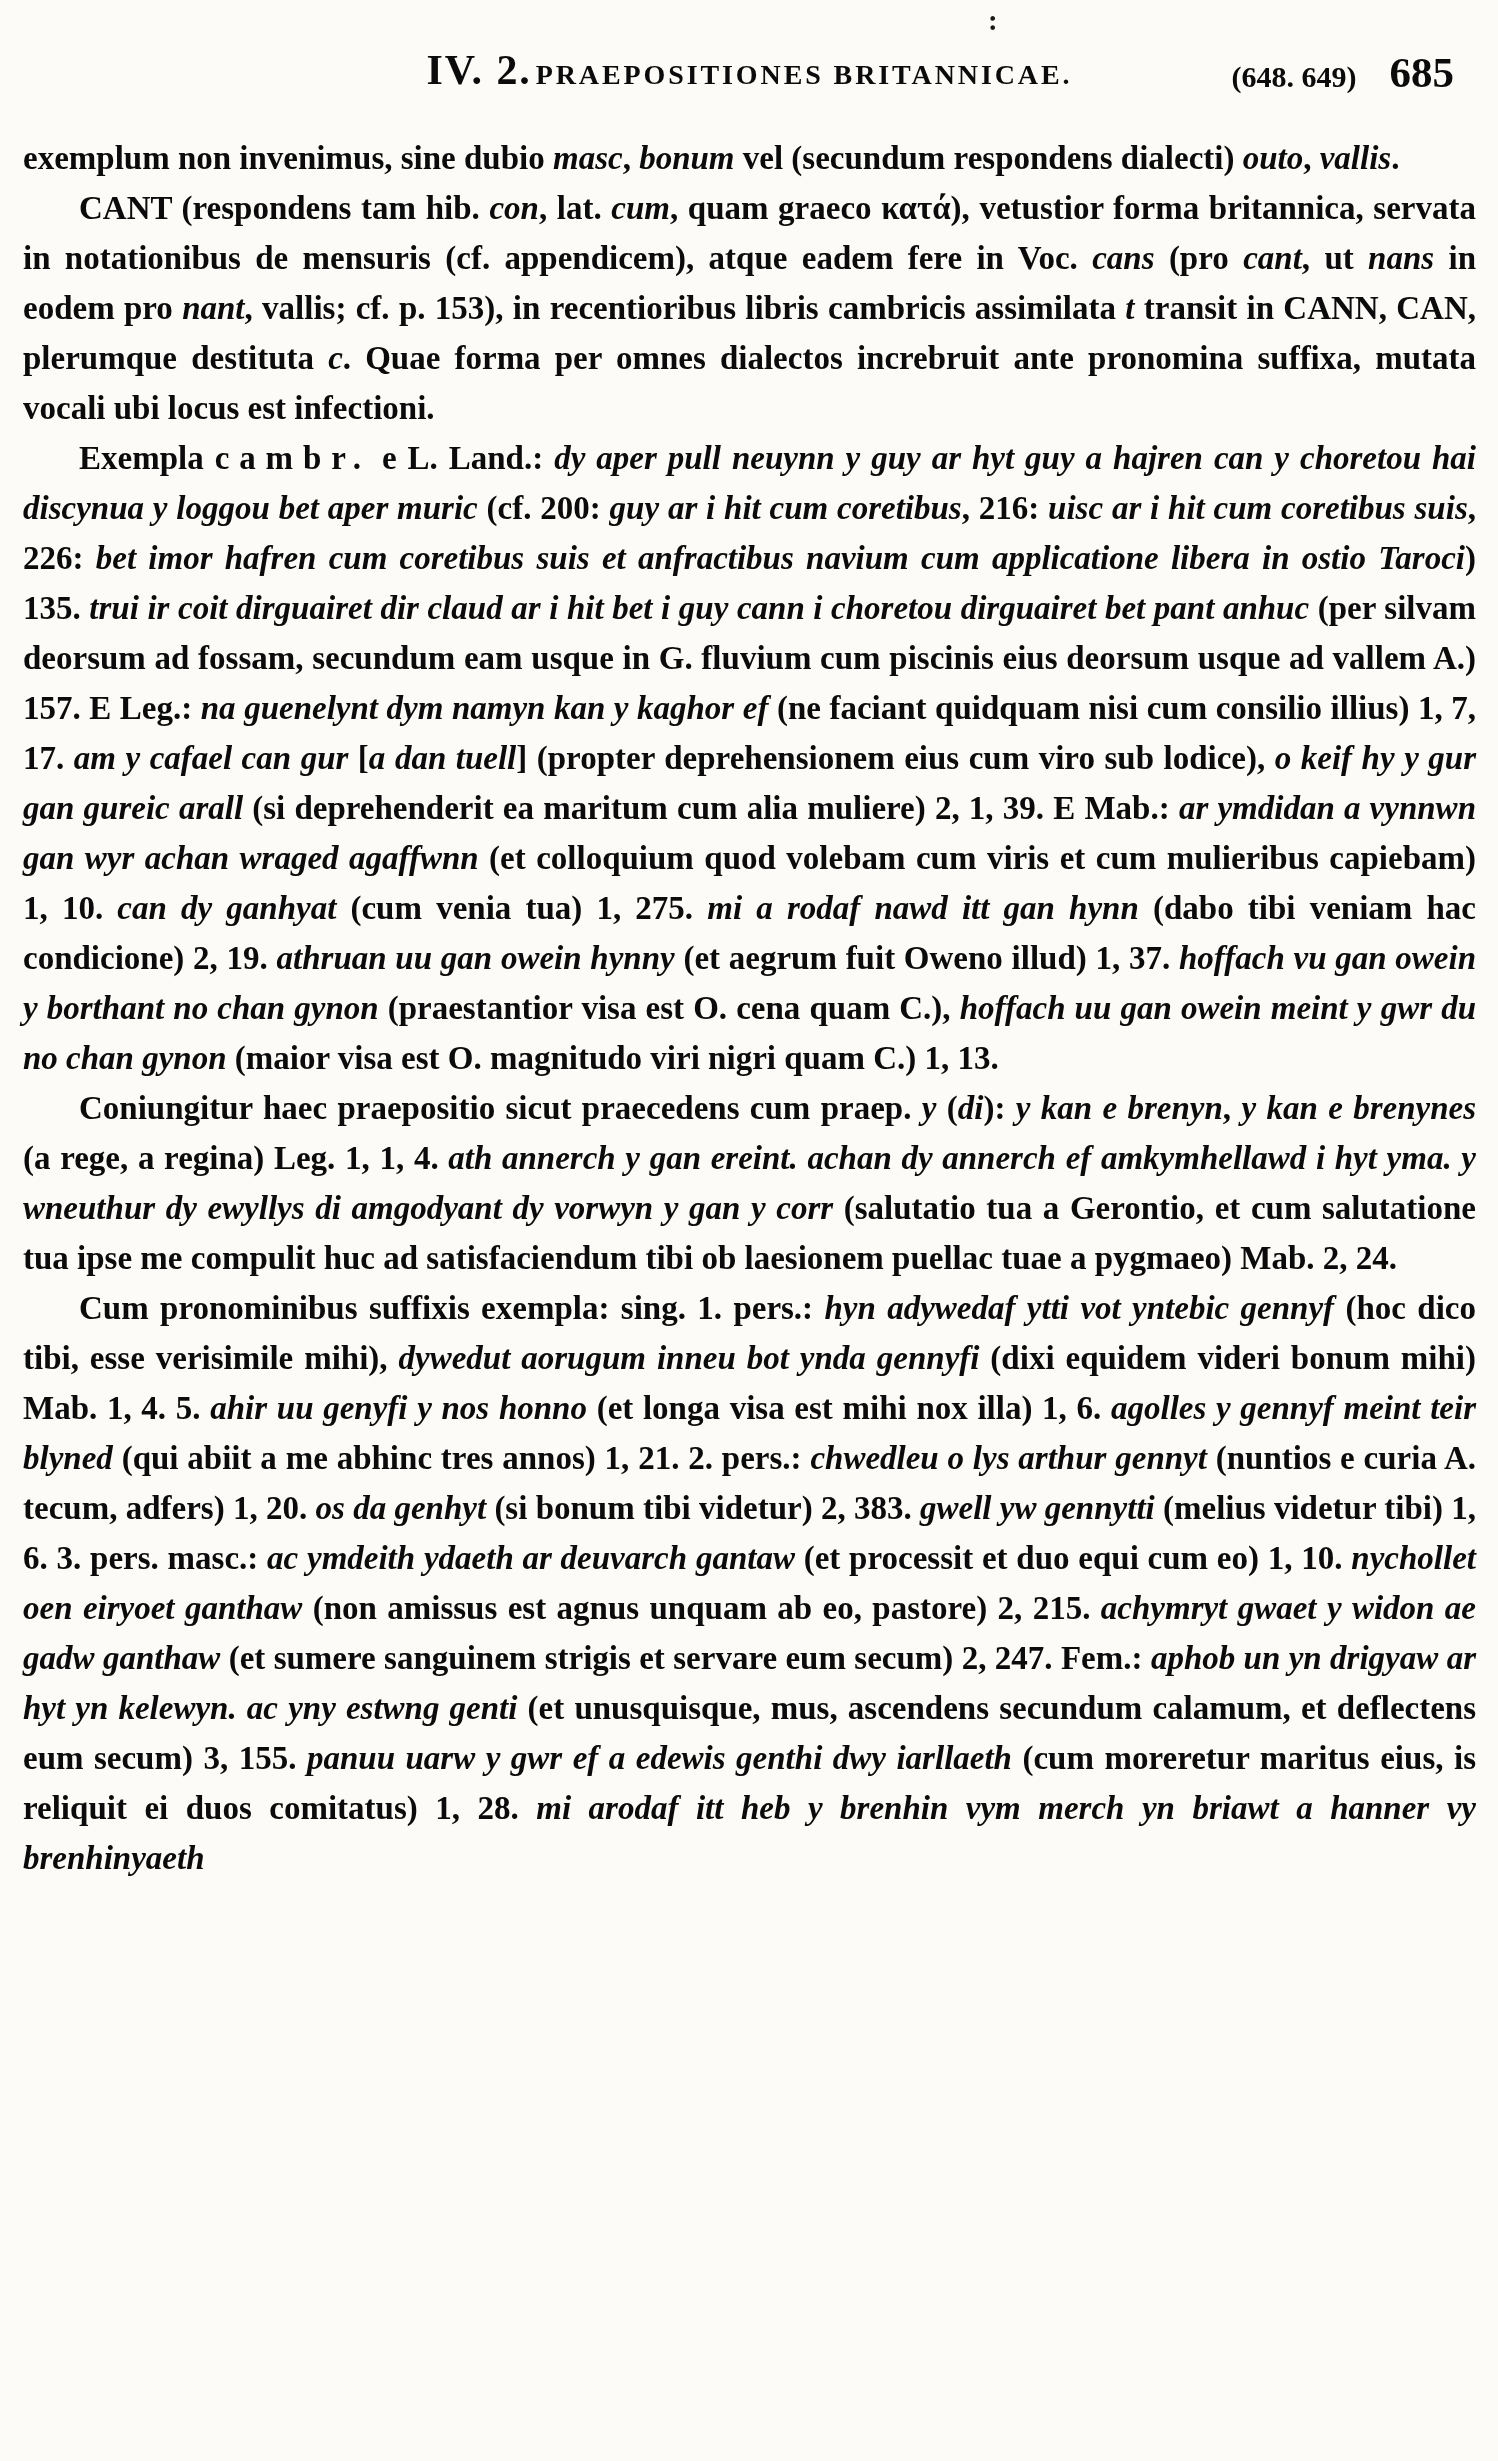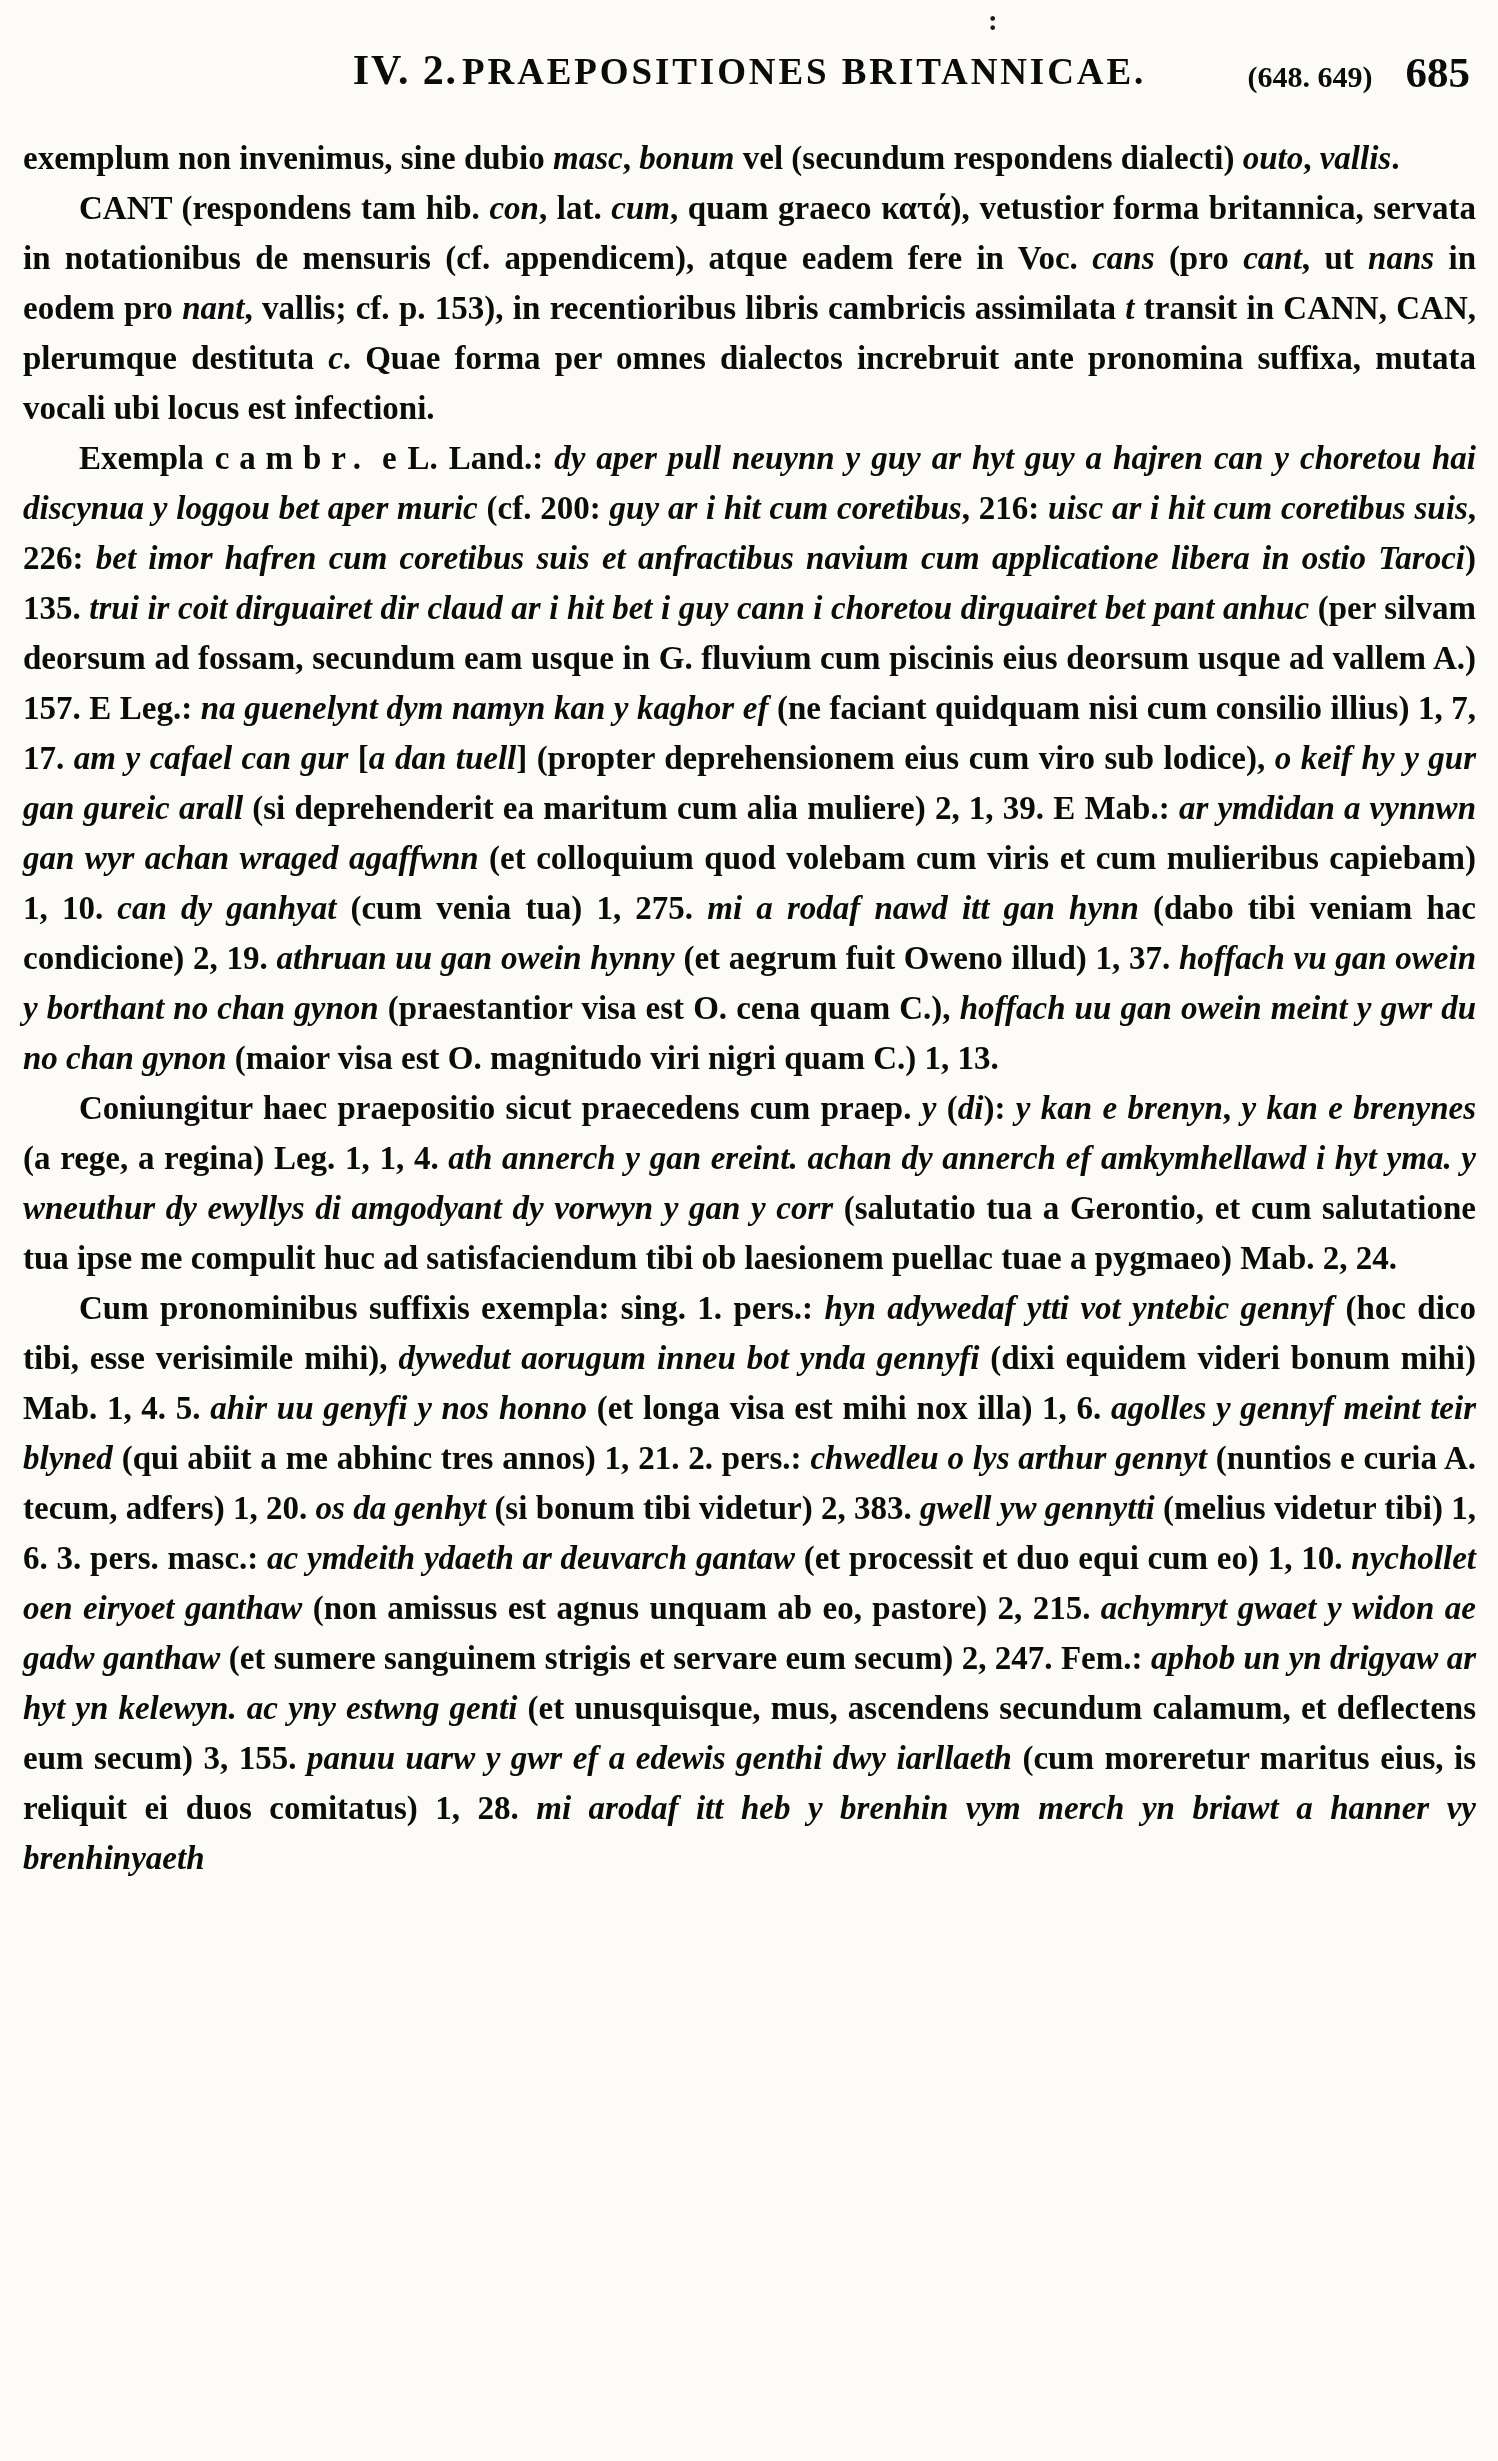--- a/index.html
+++ b/index.html
@@ -31,27 +31,27 @@
     text-align: center;
     white-space: nowrap;
   }
   .header-center { display: inline-block; }
   .sec {
     font-size: 42px;
     font-weight: 700;
     letter-spacing: 1.9px;
   }
   .running-title {
-    font-size: 37px;
+    font-size: 28px;
     font-weight: 700;
     letter-spacing: 2.9px;
   }
   .header-right {
     position: absolute;
-    right: 0; top: 1.9px;
+    right: 16px; top: 1.9px;
   }
   .colref {
     font-size: 30px;
     font-weight: 700;
     margin-right: 29px;
   }
   .pagenum {
     font-size: 43px;
     font-weight: 700;
   }

